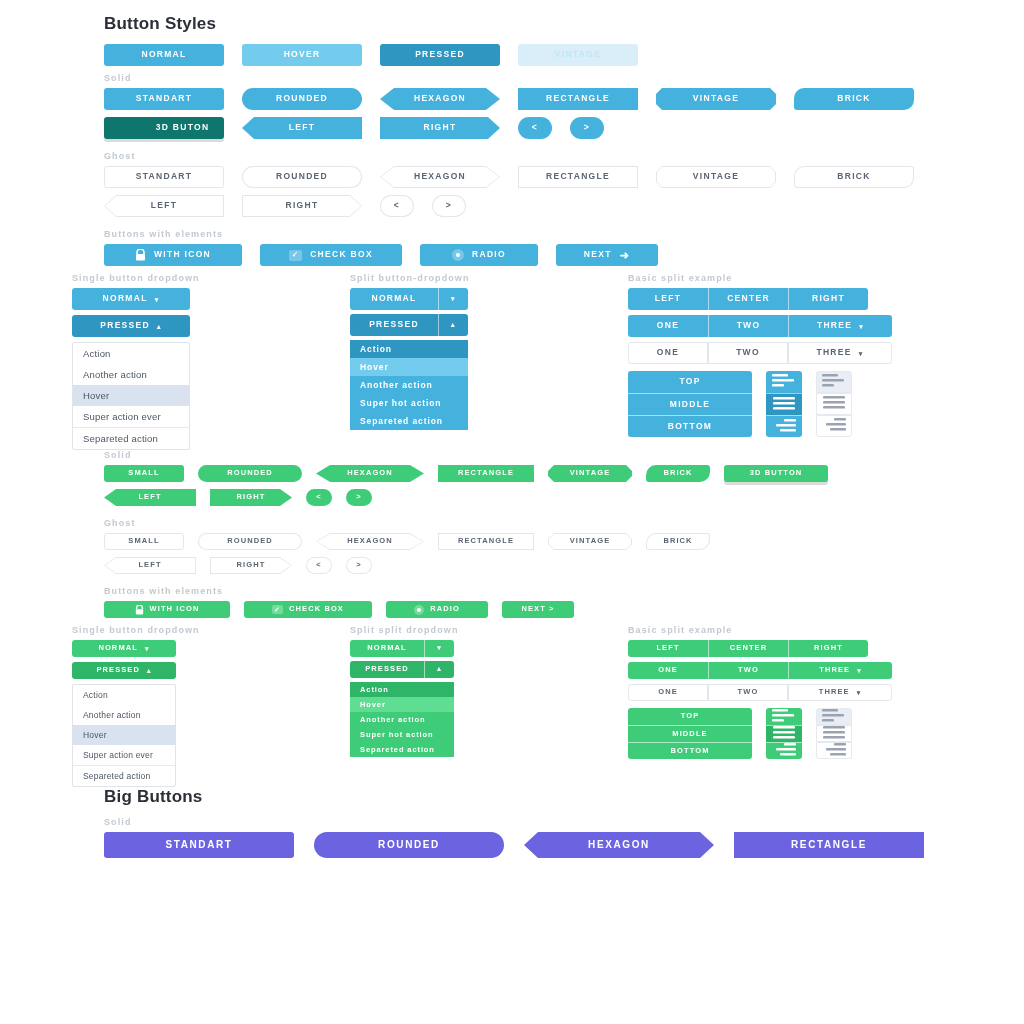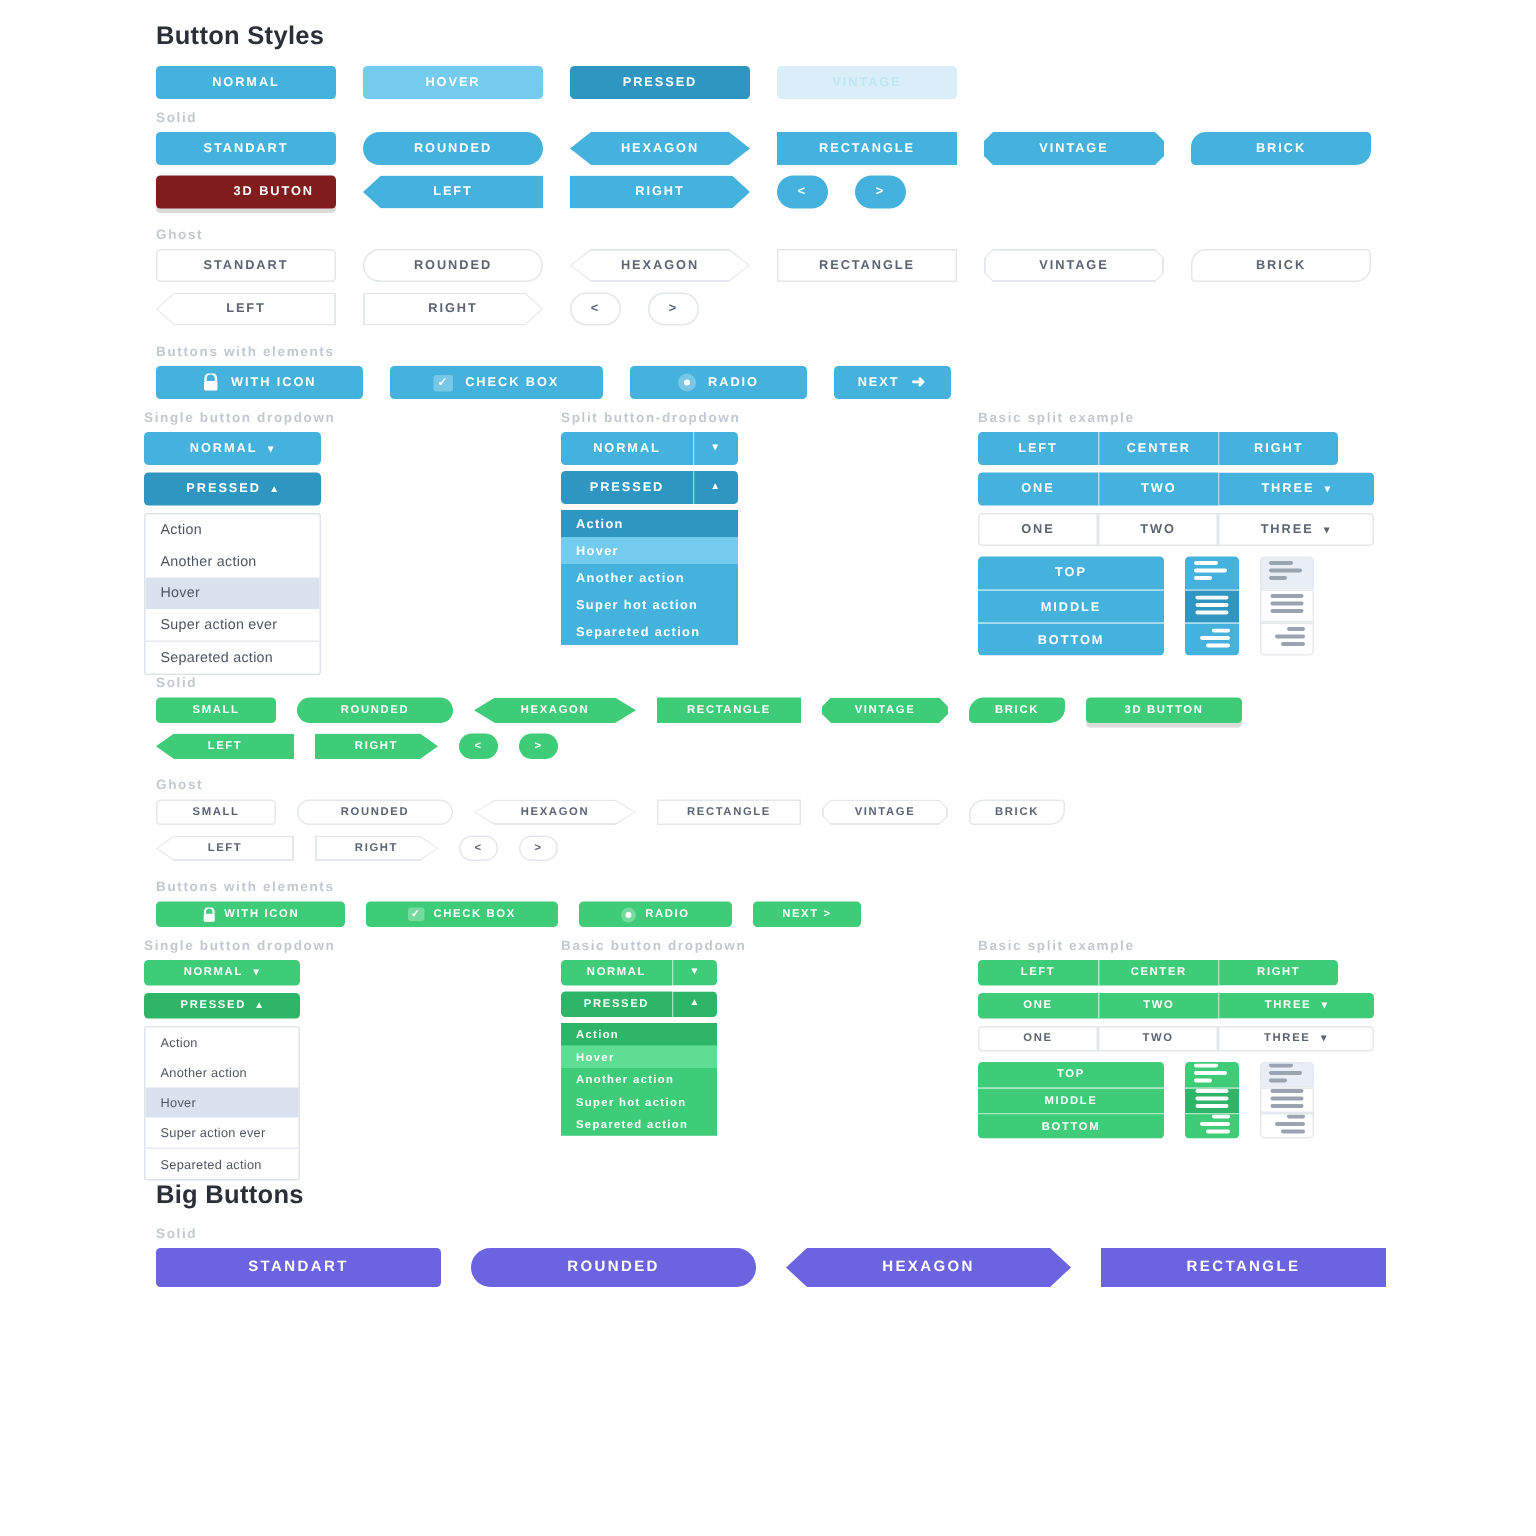--- a/index.html
+++ b/index.html
@@ -122,21 +122,21 @@
   .vgrp .btn:first-child { border-radius:3px 3px 0 0; }
   .vgrp .btn:last-child  { border-radius:0 0 3px 3px; }
   .vgrp .btn + .btn { border-top:1px solid rgba(255,255,255,0.55); }
 
   
   .icbtn { width:36px; height:20px; display:flex; align-items:center; justify-content:center; }
   .align-ico { display:block; }
   .vgrp.ghost-grp .btn { background:#fff; border:1px solid #e6eaee; }
   .vgrp.ghost-grp .btn + .btn { border-top:1px solid #e6eaee; }
 
-  .cols { display:flex; padding-left:96px; }
+  .cols { display:flex; padding-left:72px; }
   .col { }
   .col .sublabel, .col .row { padding-left:0; }
 </style>
 </head>
 <body>
 
 <div class="page">
 
   <h2 class="section">Button Styles</h2>
   <div class="row" id="styles-row">
@@ -169,21 +169,21 @@
         <span>RECTANGLE</span>
       </button>
       <button class="btn sz-std sh-vintage" style="width: 120px; background: rgb(69, 178, 222); margin-right: 18px;">
         <span>VINTAGE</span>
       </button>
       <button class="btn sz-std sh-brick" style="width: 120px; background: rgb(69, 178, 222); margin-right: 18px;">
         <span>BRICK</span>
       </button>
     </div>
   <div class="row" id="std-solid-2">
-      <button class="btn sz-std sh-3d" style="width: 120px; background: #7f1d1d; box-shadow: rgba(0, 0, 0, 0.14) 0px 3px 0px; margin-right: 18px; padding-left: 43px;">
+      <button class="btn sz-std sh-3d" style="width: 120px; background: #0f766e; box-shadow: rgba(0, 0, 0, 0.14) 0px 3px 0px; margin-right: 18px; padding-left: 43px;">
         <span>3D BUTON</span>
       </button>
       <button class="btn sz-std sh-left" style="width: 120px; background: rgb(69, 178, 222); margin-right: 18px;">
         <span>LEFT</span>
       </button>
       <button class="btn sz-std sh-right" style="width: 120px; background: rgb(69, 178, 222); margin-right: 18px;">
         <span>RIGHT</span>
       </button>
       <button class="btn sz-std sh-circle" style="width: 34px; background: rgb(69, 178, 222); margin-right: 18px;">
         <span>&lt;</span>
@@ -245,21 +245,21 @@
         <span>CHECK BOX</span>
       </button>
       <button class="btn sz-std sh-standart" style="width: 118px; background: rgb(69, 178, 222); margin-right: 18px;">
         <span class="bicon">
           <span class="rad">
             <i></i>
           </span>
         </span>
         <span>RADIO</span>
       </button>
-      <button class="btn sz-std sh-standart" style="width: 78px; background: rgb(69, 178, 222); margin-right: 18px;">
+      <button class="btn sz-std sh-standart" style="width: 102px; background: rgb(69, 178, 222); margin-right: 18px;">
         <span>NEXT</span>
         <span class="bicon right" style="font-size: 11px;">➜</span>
       </button>
     </div>
 
   <div class="cols" id="std-groups">
       <div class="col" style="width: 278px;">
         <div class="sublabel">Single button dropdown</div>
         <button class="btn sz-std sh-standart" style="width: 118px; height: 22px; background: rgb(69, 178, 222); margin-bottom: 5px;">
           <span>NORMAL</span>
@@ -518,21 +518,21 @@
         </button>
         <div class="dd-light" style="width: 104px; font-size: 8.5px;">
           <div class="item" style="font-size: 8.5px;">Action</div>
           <div class="item" style="font-size: 8.5px;">Another action</div>
           <div class="item hover" style="font-size: 8.5px;">Hover</div>
           <div class="item" style="font-size: 8.5px;">Super action ever</div>
           <div class="item sep" style="font-size: 8.5px;">Separeted action</div>
         </div>
       </div>
       <div class="col" style="width: 278px;">
-        <div class="sublabel">Basic button dropdown</div>
+        <div class="sublabel">Split split dropdown</div>
         <div class="grp" style="margin-bottom: 4px;">
           <button class="btn sz-sm sh-standart" style="width: 74px; height: 17px; background: rgb(63, 204, 121); margin-right: 0px;">
             <span>NORMAL</span>
           </button>
           <button class="btn sz-sm sh-standart" style="width: 30px; height: 17px; background: rgb(63, 204, 121);">
             <span style="font-size: 7px;">▾</span>
           </button>
         </div>
         <div class="grp" style="margin-bottom: 4px;">
           <button class="btn sz-sm sh-standart" style="width: 74px; height: 17px; background: rgb(47, 181, 103); margin-right: 0px;">

